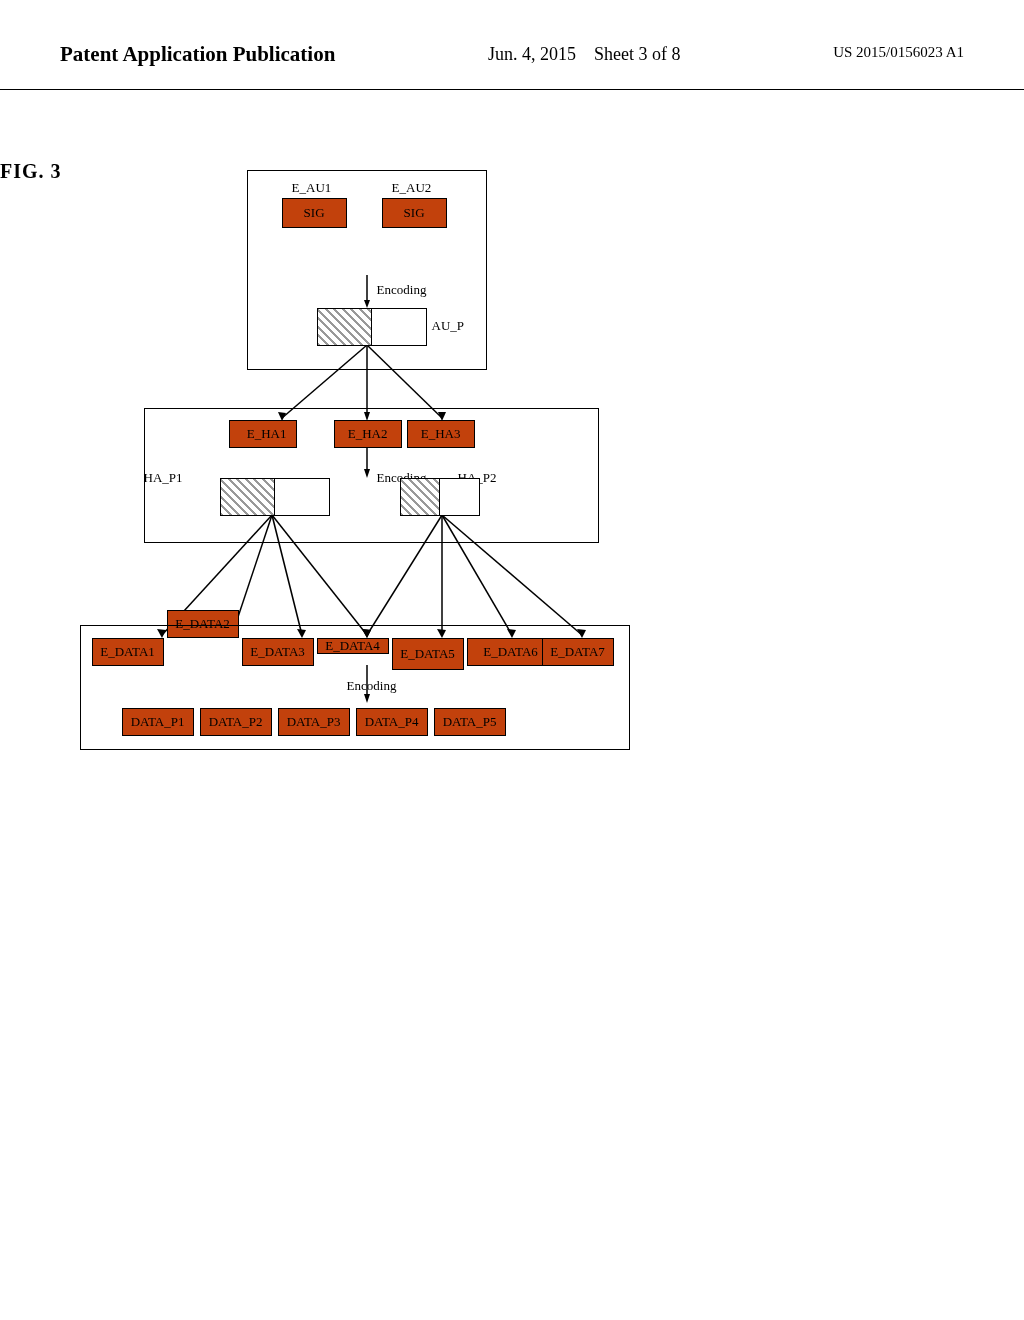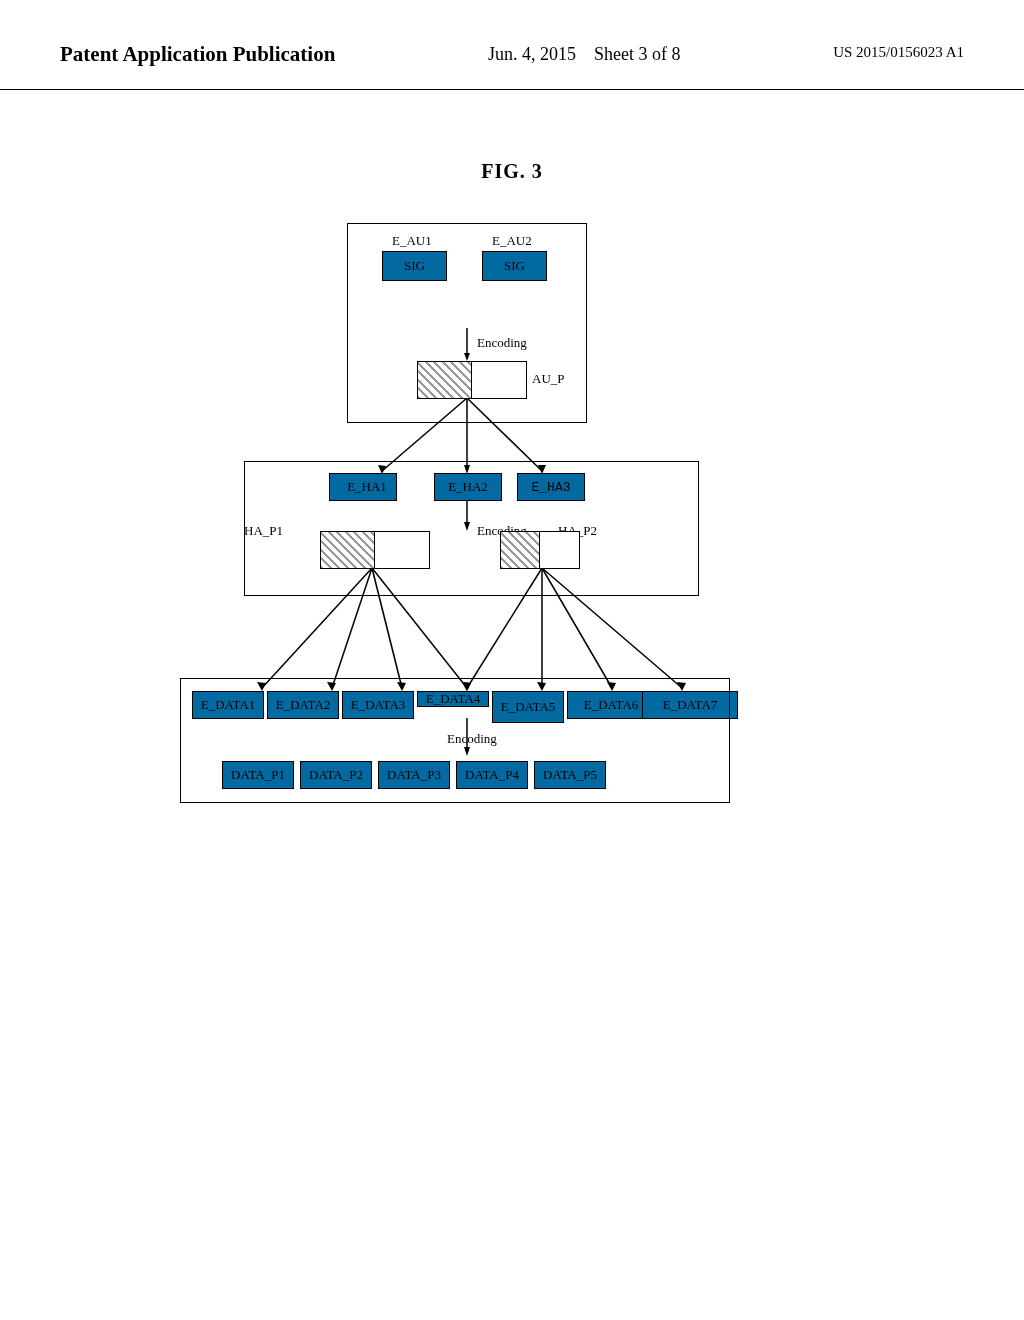--- a/index.html
+++ b/index.html
@@ -33,22 +33,20 @@
     }
     .header-right {
       font-size: 15px;
       text-align: right;
       line-height: 1.6;
     }
 
     
     .main-content {
       display: flex;
-      flex-direction: column;
-      align-items: center;
       padding-top: 60px;
     }
 
     .fig-title {
       font-weight: bold;
       font-size: 20px;
       margin-bottom: 30px;
       letter-spacing: 1px;
     }
 
@@ -56,21 +54,21 @@
     .diagram {
       position: relative;
       width: 700px;
       height: 750px;
     }
 
     
     .box {
       position: absolute;
       border: 1.5px solid #000;
-      background: #0369a1;
+      background: #c2410c;
       display: flex;
       align-items: center;
       justify-content: center;
       font-size: 13px;
       font-family: 'Times New Roman', Times, serif;
     }
 
     
     .label {
       position: absolute;
@@ -171,21 +169,21 @@
     <div style="position:absolute; left:185px; top:10px; width:240px; height:200px; border:1.5px solid #000; background:transparent; z-index:0;"></div>
 
     <div class="box" style="left:167px; top:260px; width:68px; height:28px;padding-left:8px;">
       <span>E_HA1</span>
     </div>
 
     <div class="box" style="left:272px; top:260px; width:68px; height:28px;">
       <span>E_HA2</span>
     </div>
 
-    <div class="box" style="left:355px; top:260px; width:68px; height:28px;font-family:Liberation Mono, monospace;">
+    <div class="box" style="left:345px; top:260px; width:68px; height:28px;">
       <span>E_HA3</span>
     </div>
 
     <div class="label" style="left:82px; top:310px;">HA_P1</div>
 
     <div class="label" style="left:315px; top:310px;">Encoding</div>
 
     <div class="label" style="left:396px; top:310px;">HA_P2</div>
 
     <div style="position:absolute; left:158px; top:318px; width:110px; height:38px; display:flex; flex-direction:row;">
@@ -196,36 +194,36 @@
     <div style="position:absolute; left:338px; top:318px; width:80px; height:38px; display:flex; flex-direction:row;">
       <div style="width:40px; height:38px; border:1.5px solid #000; background:repeating-linear-gradient(45deg,#999,#999 2px,#fff 2px,#fff 6px);"></div>
       <div style="width:40px; height:38px; border:1.5px solid #000; border-left:none; background:#fff;"></div>
     </div>
 
     <div style="position:absolute; left:82px; top:248px; width:455px; height:135px; border:1.5px solid #000; background:transparent; z-index:0;"></div>
 
     <div class="box" style="left:30px; top:478px; width:72px; height:28px;">
       <span>E_DATA1</span>
     </div>
-    <div class="box" style="left:105px; top:478px; width:72px; height:28px;">
+    <div class="box" style="left:105px; top:450px; width:72px; height:28px;">
       <span>E_DATA2</span>
     </div>
     <div class="box" style="left:180px; top:478px; width:72px; height:28px;">
       <span>E_DATA3</span>
     </div>
     <div class="box" style="left:255px; top:478px; width:72px; height:16px;">
       <span>E_DATA4</span>
     </div>
     <div class="box" style="left:330px; top:478px; width:72px; height:32px;">
       <span>E_DATA5</span>
     </div>
     <div class="box" style="left:405px; top:478px; width:88px; height:28px;">
       <span>E_DATA6</span>
     </div>
-    <div class="box" style="left:480px; top:478px; width:96px; height:28px;">
+    <div class="box" style="left:480px; top:478px; width:72px; height:28px;">
       <span>E_DATA7</span>
     </div>
 
     <div class="label" style="left:285px; top:518px;">Encoding</div>
 
     <div class="box" style="left:60px; top:548px; width:72px; height:28px;">
       <span>DATA_P1</span>
     </div>
     <div class="box" style="left:138px; top:548px; width:72px; height:28px;">
       <span>DATA_P2</span>

